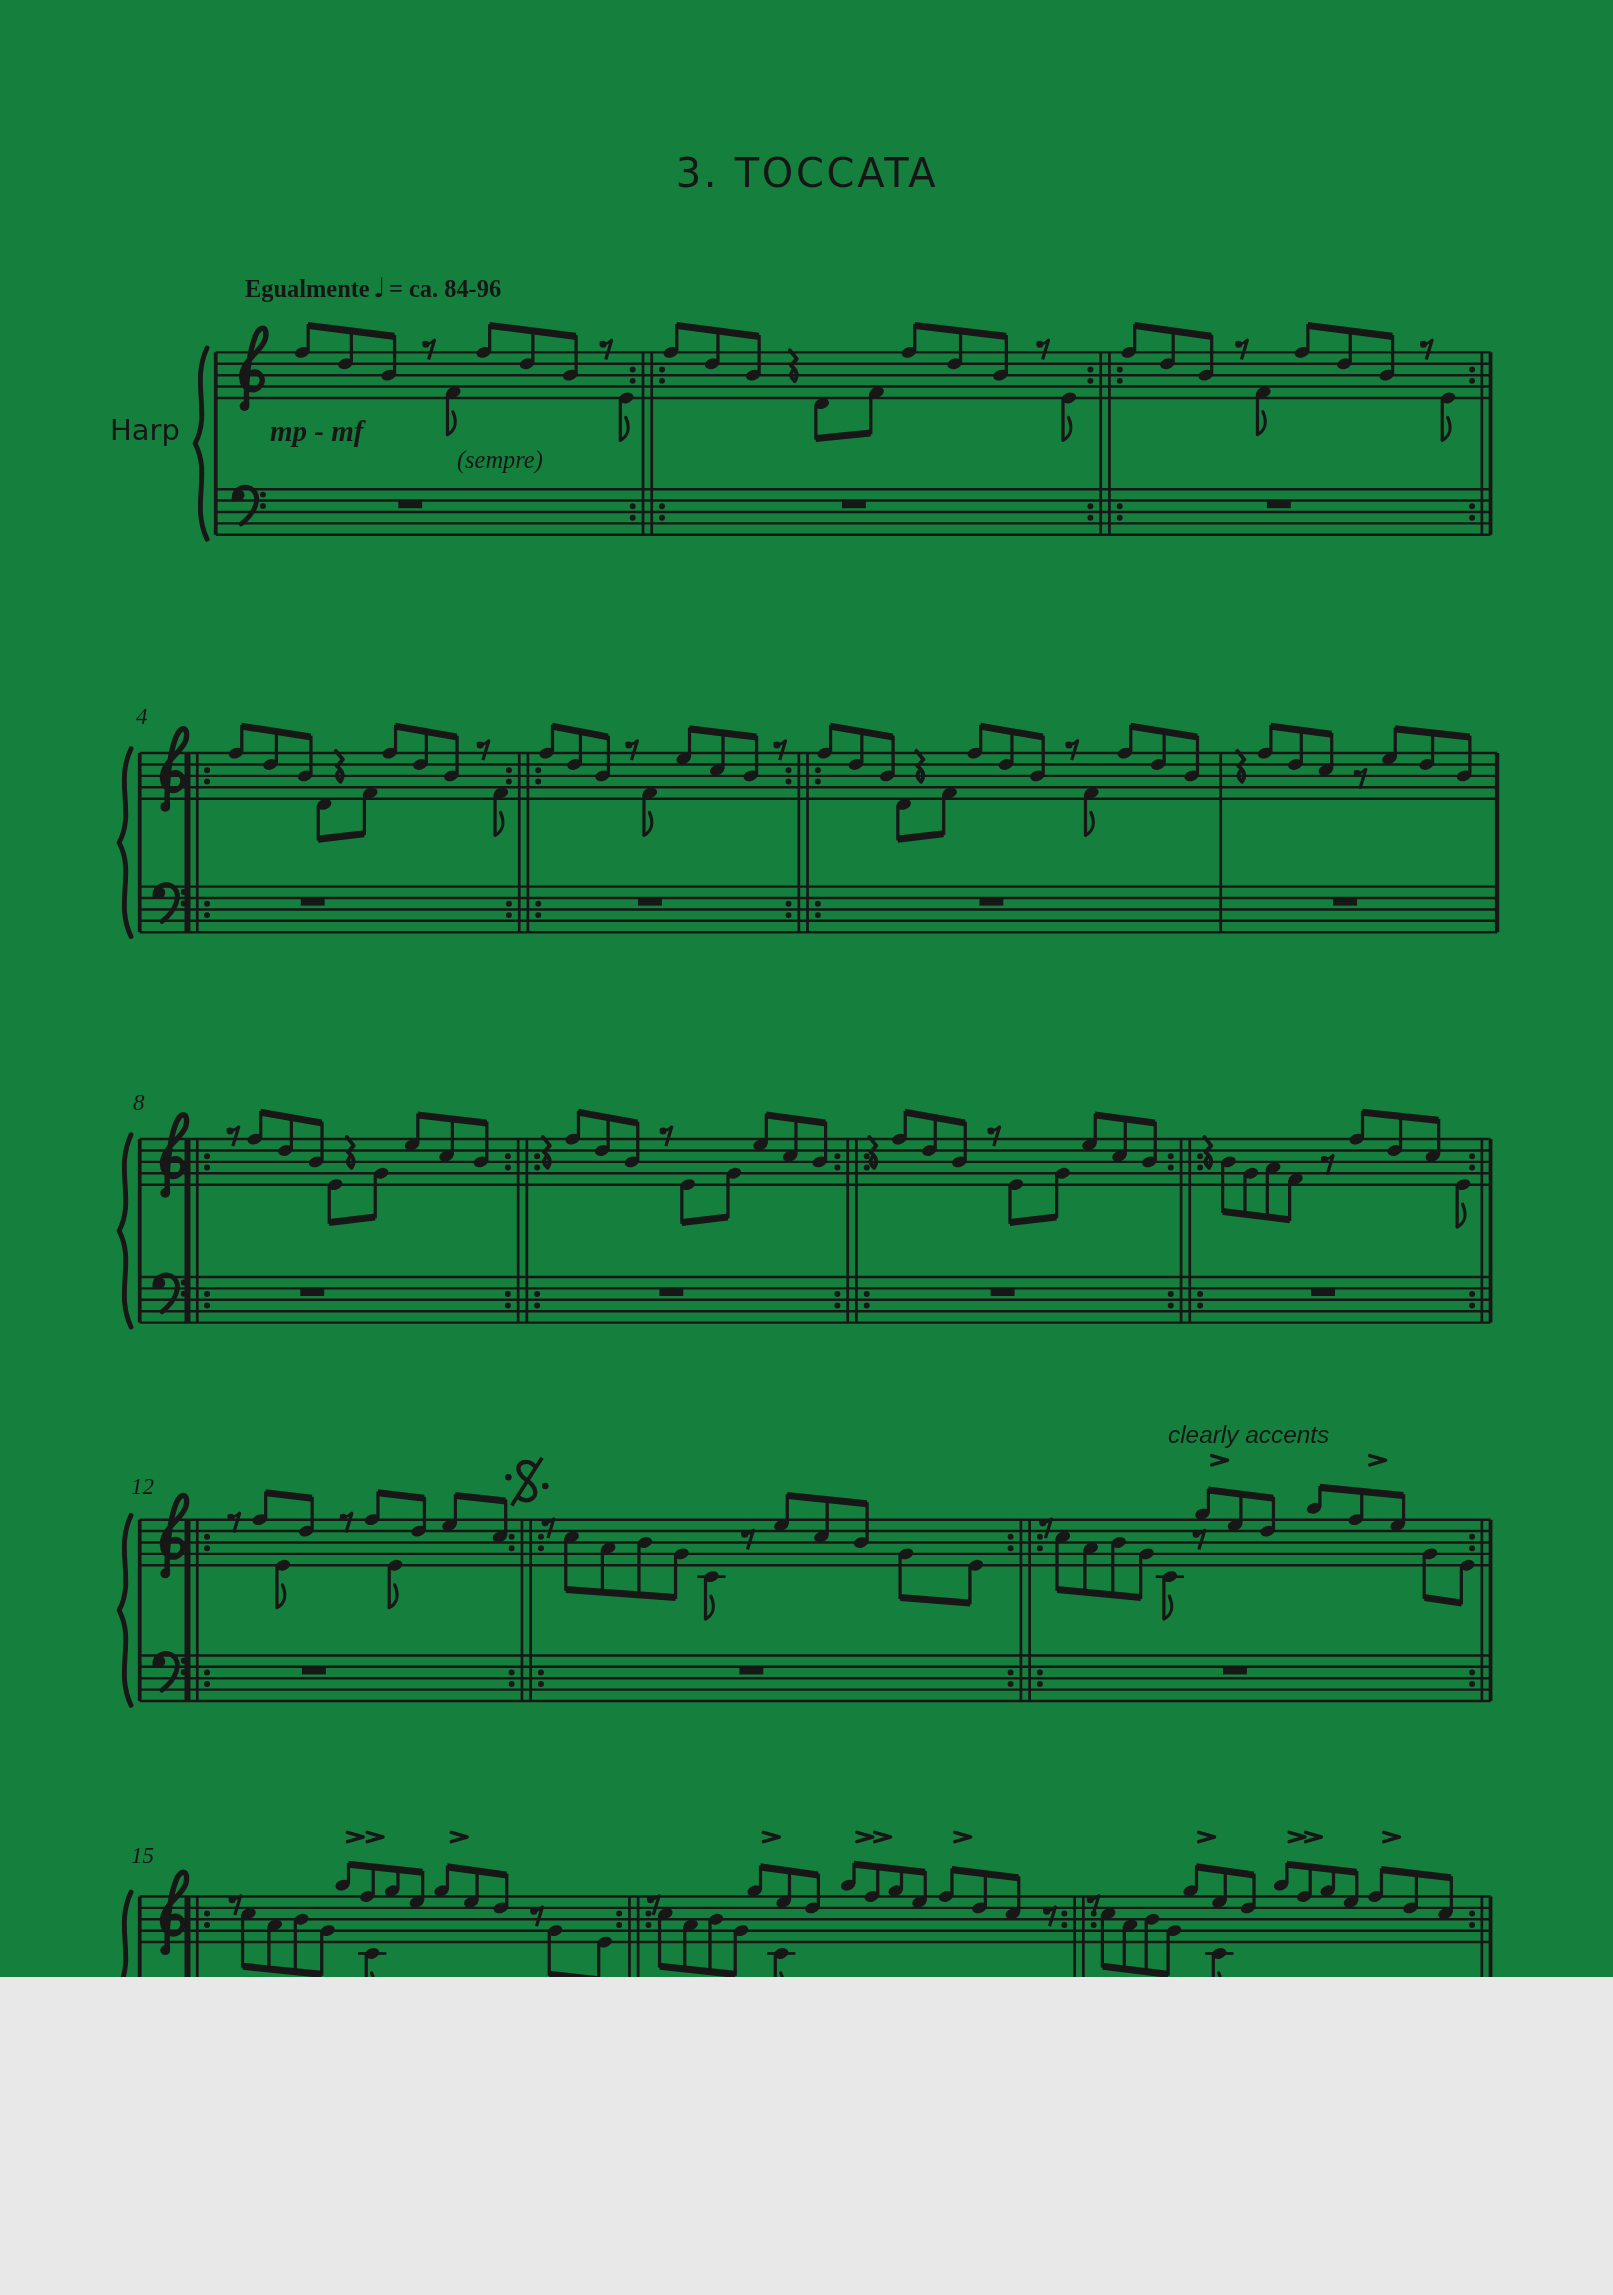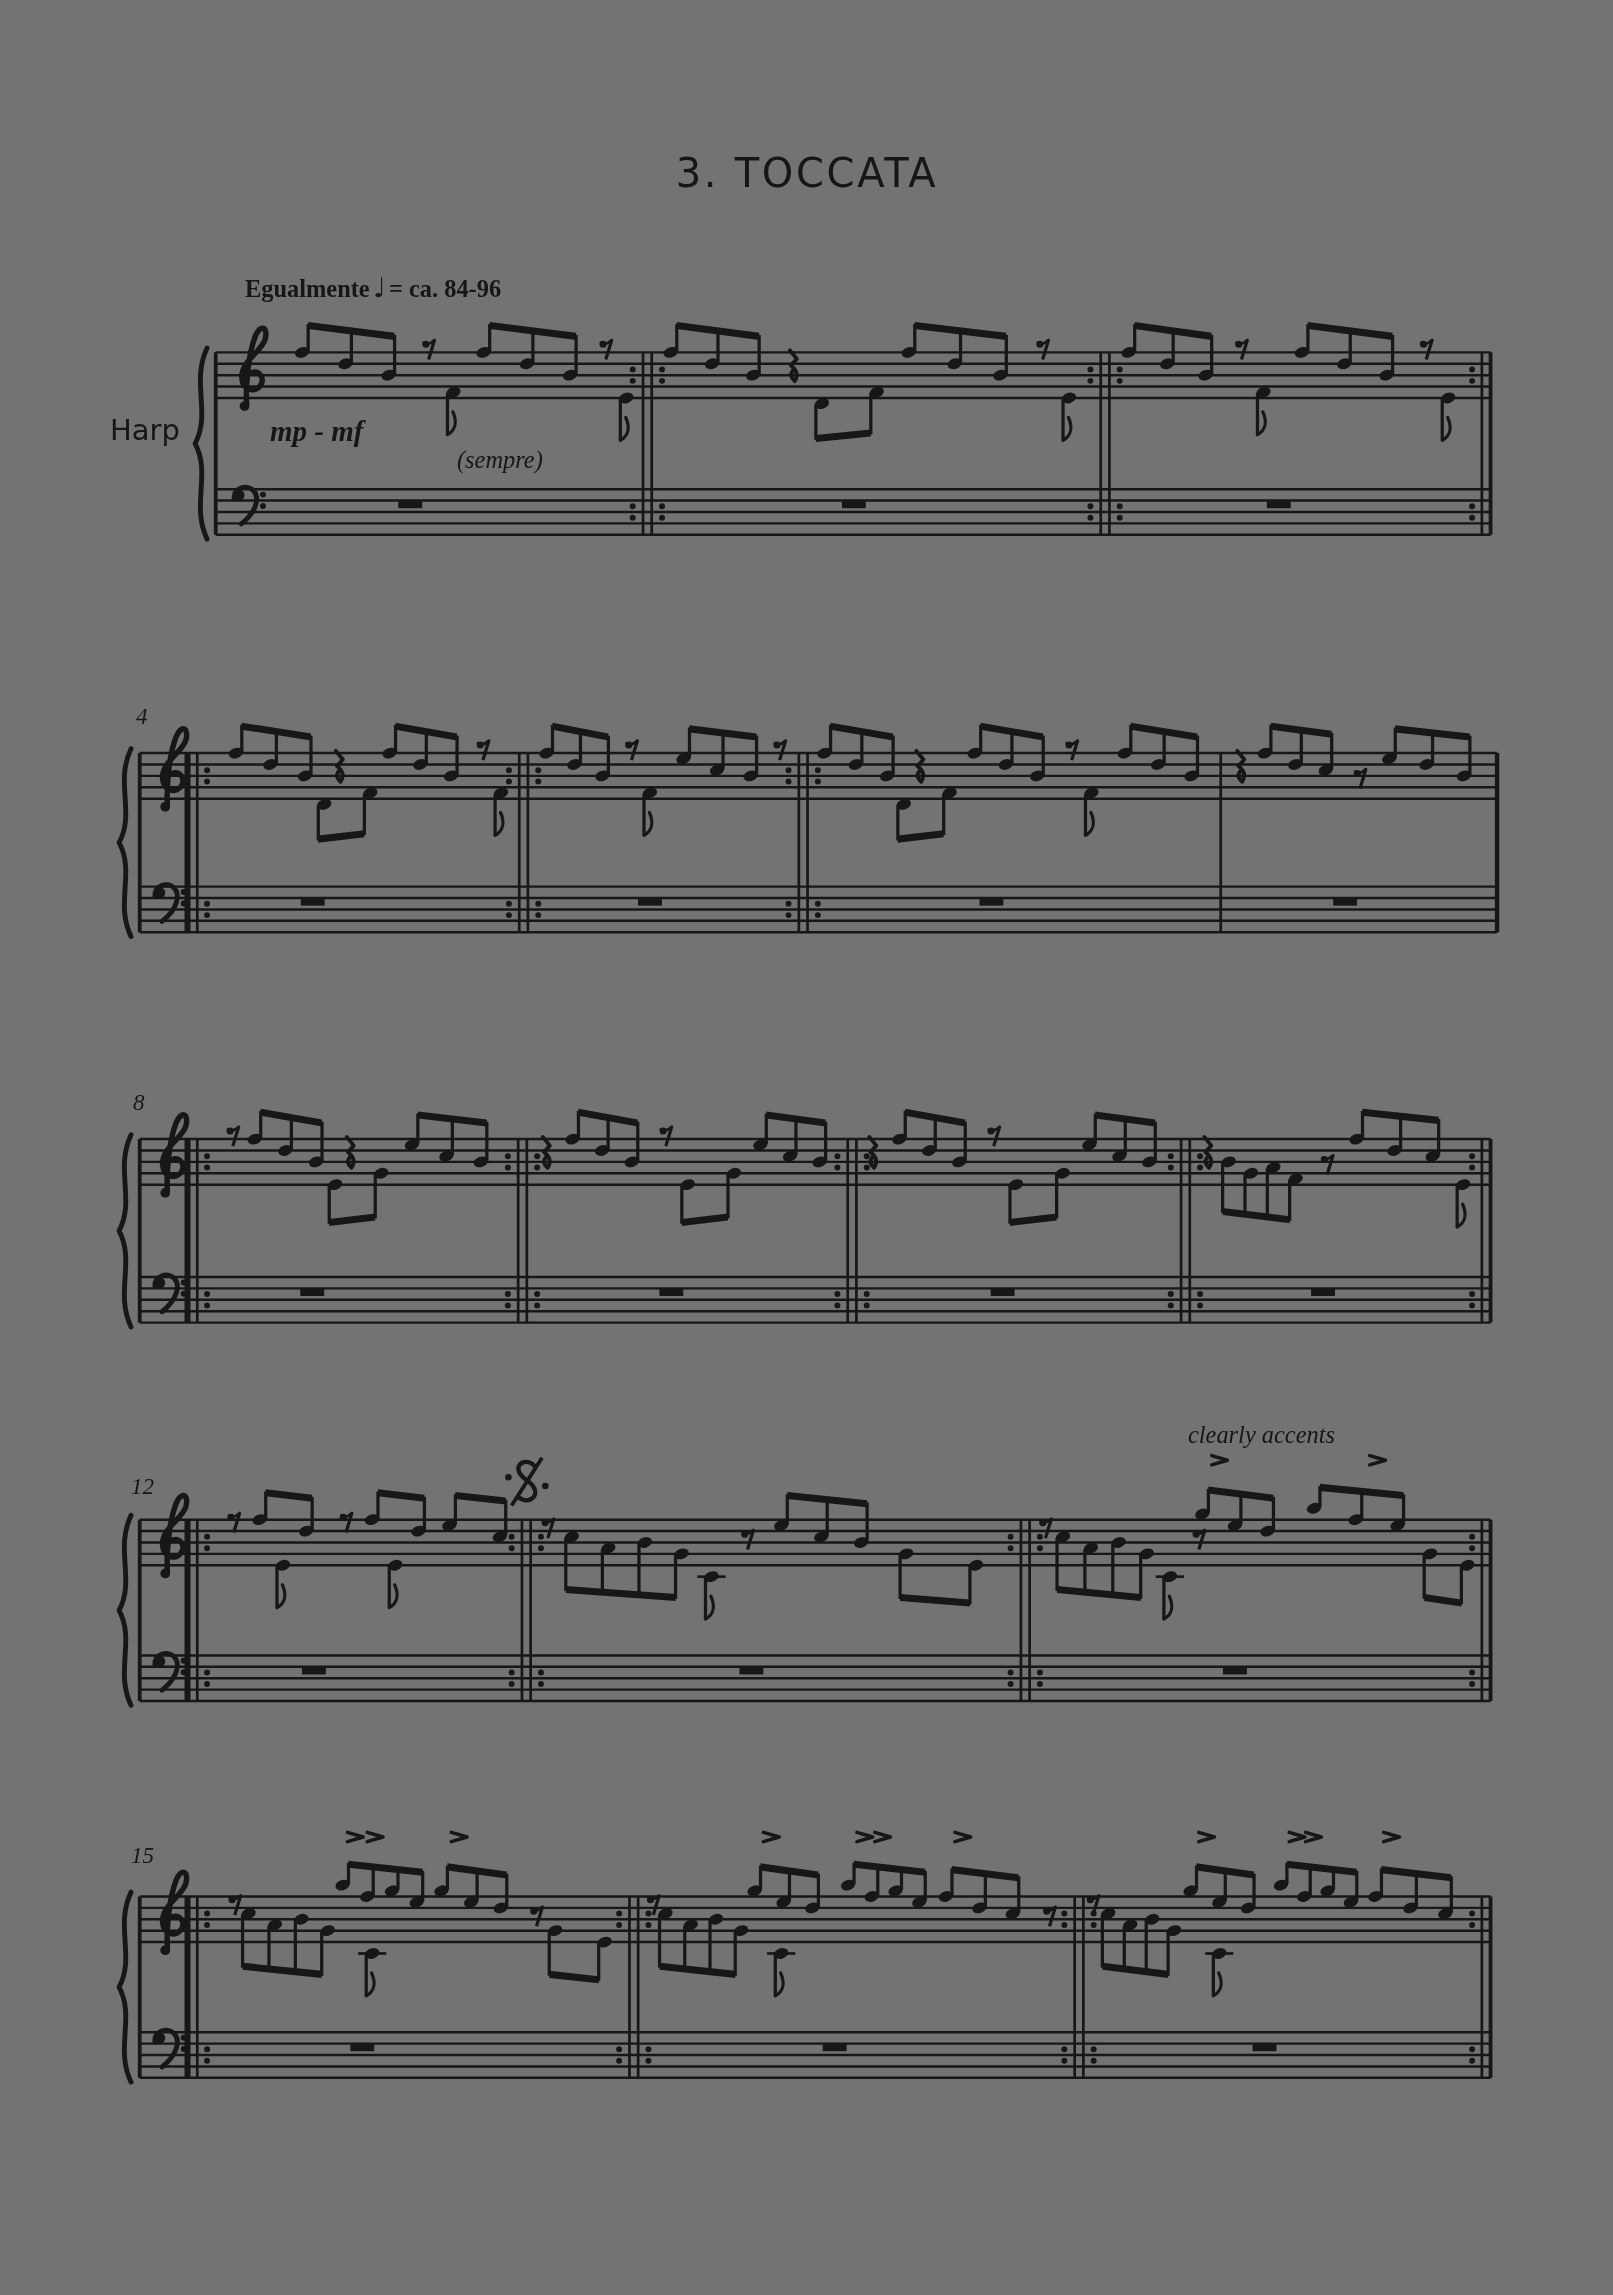--- a/index.html
+++ b/index.html
@@ -1,27 +1,27 @@
 <!DOCTYPE html>
 <html style="font-size:8.7px"><head>
 <meta charset="utf-8">
 <style>
   html,body{margin:0;padding:0;}
   body{background:#e8e8e8;font-family:"Liberation Serif","DejaVu Serif",serif;}
-  .page{position:relative;width:1614px;height:2295px;background:#737373;margin:0 auto;overflow:hidden;}
+  .page{position:relative;width:1614px;height:1977px;background:#15803d;margin:0 auto;overflow:hidden;}
   #score{position:absolute;left:0;top:0;}
   .txt{position:absolute;color:#161616;white-space:nowrap;}
   .title{left:0;right:0;top:150px;text-align:center;font-family:"DejaVu Sans",sans-serif;
          font-size:40px;letter-spacing:2.7px;font-weight:500;}
   .tempo{left:245px;top:272px;font-size:24.4px;font-weight:bold;font-family:"Liberation Serif",serif;}
   .tempo .tnote{font-family:"DejaVu Sans",sans-serif;font-size:27px;font-weight:normal;padding:0 3.3px;}
   .harp{left:110px;top:413px;font-family:"DejaVu Sans",sans-serif;font-size:29px;}
   .dyn{left:270px;top:415px;font-size:29px;font-weight:bold;font-style:italic;font-family:"Liberation Serif",serif;}
   .sempre{left:457px;top:421px;font-size:24.4px;font-style:italic;font-family:"Liberation Serif",serif;margin-top:25px;}
-  .accents-note{left:1168px;top:1421px;font-size:24.4px;font-style:italic;font-weight:500;font-family:Liberation Serif, serif;margin-left:20px;}
+  .accents-note{left:1168px;top:1421px;font-size:24.4px;font-style:italic;font-weight:500;font-family:Liberation Sans, sans-serif;}
   .mnum{position:absolute;font-size:23px;font-style:italic;font-family:"Liberation Serif",serif;color:#161616;}
   .mn1{left:136px;top:704px;}
   .mn2{left:133px;top:1090px;}
   .mn3{left:131px;top:1474px;}
   .mn4{left:131px;top:1843px;}
   .footer{left:0;right:0;top:2202px;text-align:center;font-size:25px;letter-spacing:2.2px;font-family:"Liberation Serif",serif;}
 </style>
 </head>
 <body>
 

